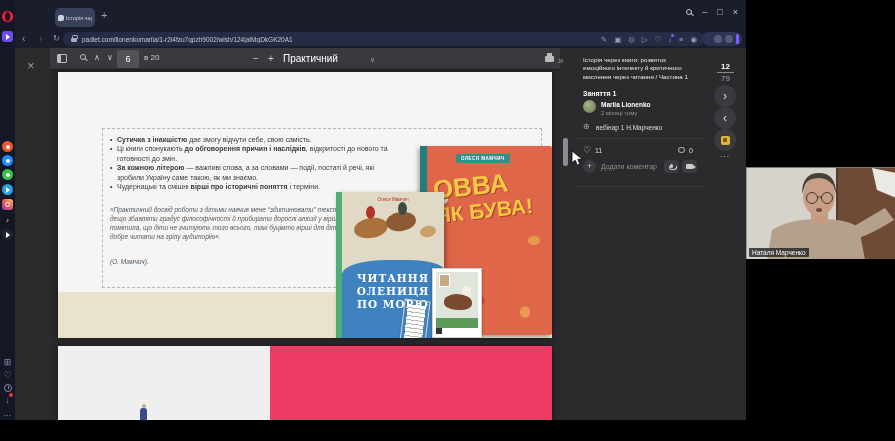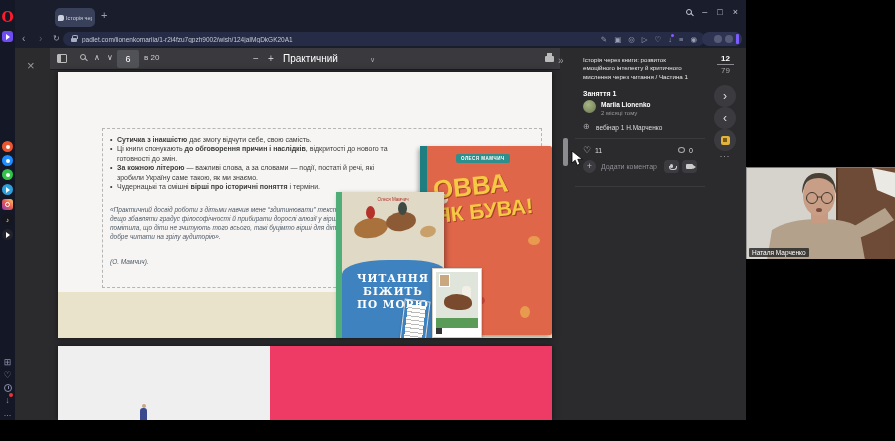--- a/index.html
+++ b/index.html
@@ -162,21 +162,21 @@
   .sq-btn { position:absolute; top:112px; width:15px; height:13px; border-radius:4px; background:#3c3c40;
             display:flex; align-items:center; justify-content:center; }
   .mic { width:3px; height:4px; background:#ccc; border-radius:2px; position:relative; margin-top:-2px; }
   .mic::after { content:""; position:absolute; left:-1.5px; top:2px; width:6px; height:3px; border:1px solid #ccc; border-top:none; border-radius:0 0 3px 3px; }
   .cam { width:7px; height:5px; background:#ccc; border-radius:1px; position:relative; }
   .cam::after { content:""; position:absolute; right:-3px; top:.5px; border-left:3px solid #ccc; border-top:2px solid transparent; border-bottom:2px solid transparent; }
 
   
   .nav-col { position:absolute; left:690px; top:0; width:41px; height:372px; }
   .counter { position:absolute; left:12px; top:6px; width:17px; text-align:center; }
-  .cnt-cur { color:#fff; font-weight:bold; font-size:8px; border-bottom:1px solid #8a8a8e; padding-bottom:1px; }
+  .cnt-cur { color:#fff; font-weight:bold; font-size:8px; border-bottom:1px solid #8a8a8e; padding-bottom:1px;margin-top:8px; }
   .cnt-tot { color:#a5a5a9; font-size:8px; padding-top:1px; }
   .nav-btn { position:absolute; left:9px; width:22px; height:22px; border-radius:50%; background:#3b3b3f;
              color:#ddd; font-size:12px; display:flex; align-items:center; justify-content:center; line-height:0; }
   .ysq { width:9px; height:9px; background:#e3b33c; border-radius:2px; position:relative; }
   .ysq::after { content:""; position:absolute; left:2.5px; top:2.5px; width:4px; height:4px; background:#7a5c14; }
   .nav-dots { position:absolute; left:9px; top:101px; width:22px; text-align:center; color:#aaa; font-size:9px; letter-spacing:1px; }
 
   
   .webcam { position:absolute; left:746px; top:167px; width:149px; height:92px; overflow:hidden;
             border-left:1px solid #9a9a9a; border-top:1px solid #777; background:#d6d3cd; }
@@ -309,21 +309,21 @@
             <div class="bb-spine"></div>
             <div class="bb-author">Олеся Мамчич</div>
             <div class="blob" style="left:18px;top:26px;width:34px;height:20px;background:#a9713c;transform:rotate(-10deg)"></div>
             <div class="blob" style="left:50px;top:20px;width:30px;height:19px;background:#8c5a34;transform:rotate(-8deg)"></div>
             <div class="blob" style="left:30px;top:14px;width:9px;height:13px;background:#b5322b"></div>
             <div class="blob" style="left:62px;top:10px;width:9px;height:13px;background:#3f4a42"></div>
             <div class="blob" style="left:84px;top:34px;width:16px;height:11px;background:#c9a06a;transform:rotate(-12deg)"></div>
             <div class="bb-sea">
               <div class="bb-title">
                 <div>ЧИТАННЯ</div>
-                <div>БІЖИТЬ</div>
+                <div>ОЛЕНИЦЯ</div>
                 <div>ПО МОРЮ</div>
               </div>
             </div>
           </div>
 
           <div class="card">
             <div class="card-img">
               <div class="card-port"></div>
               <div class="card-person"></div>
               <div class="card-horse"></div>

